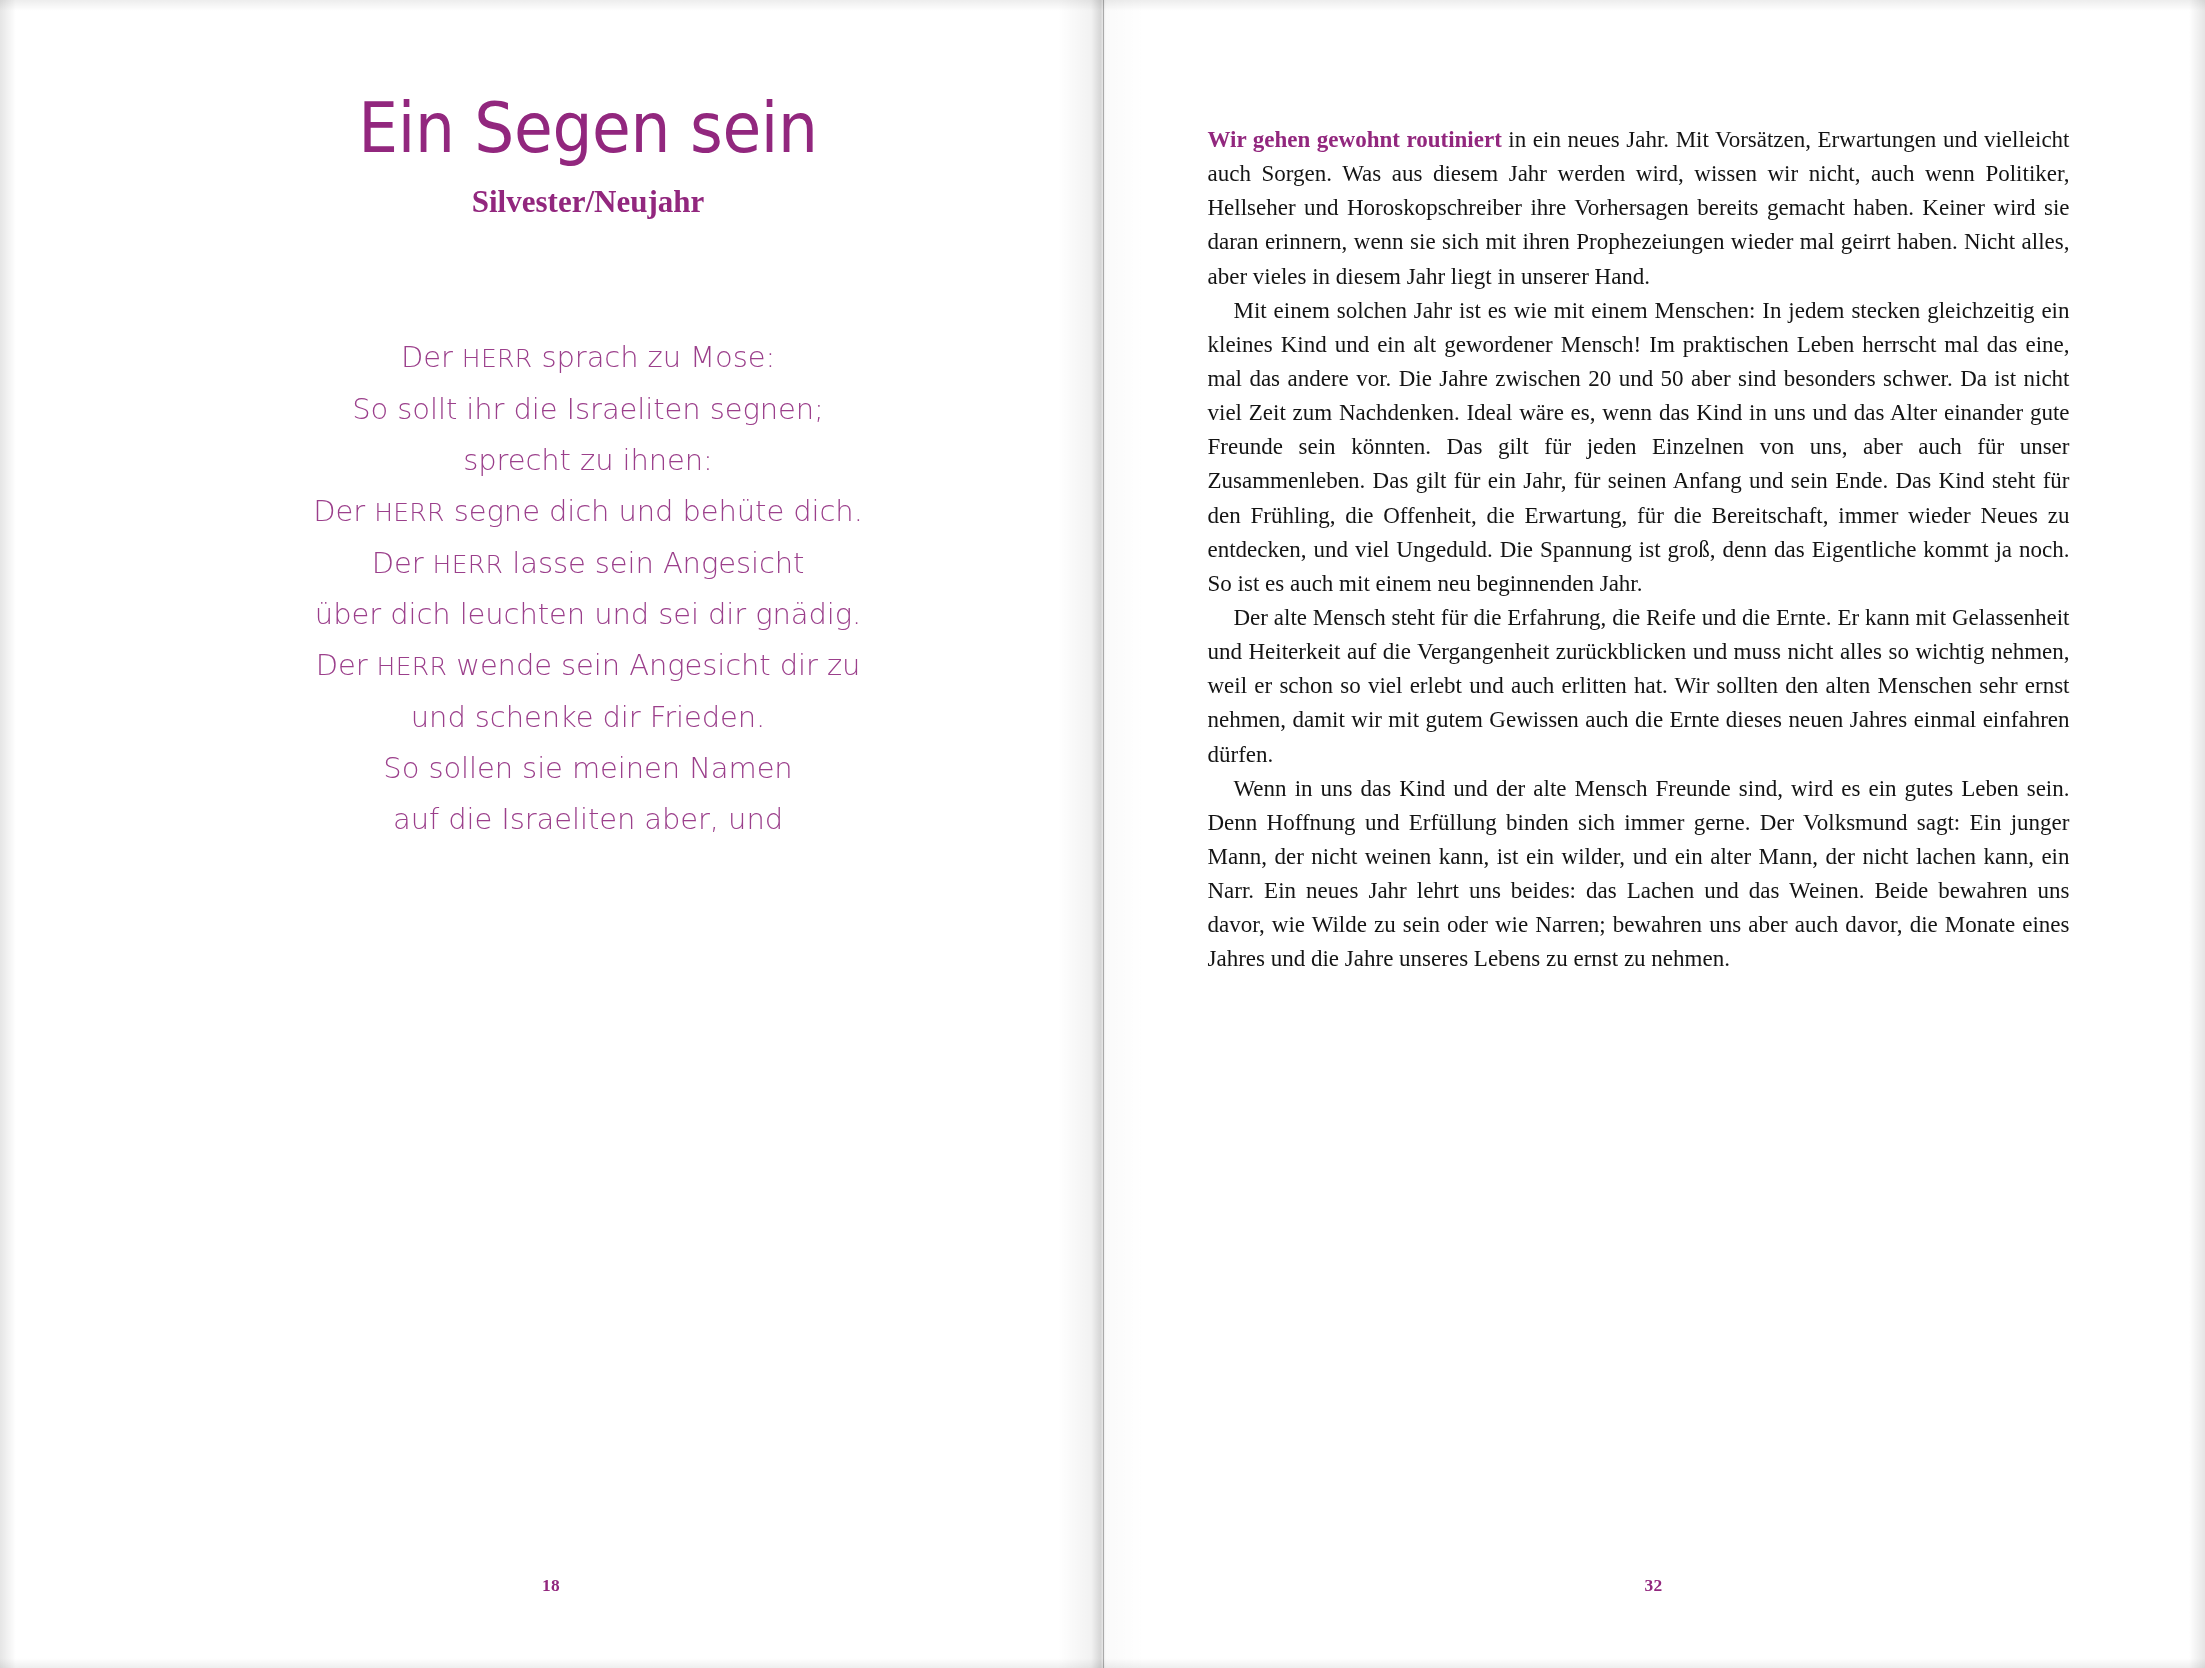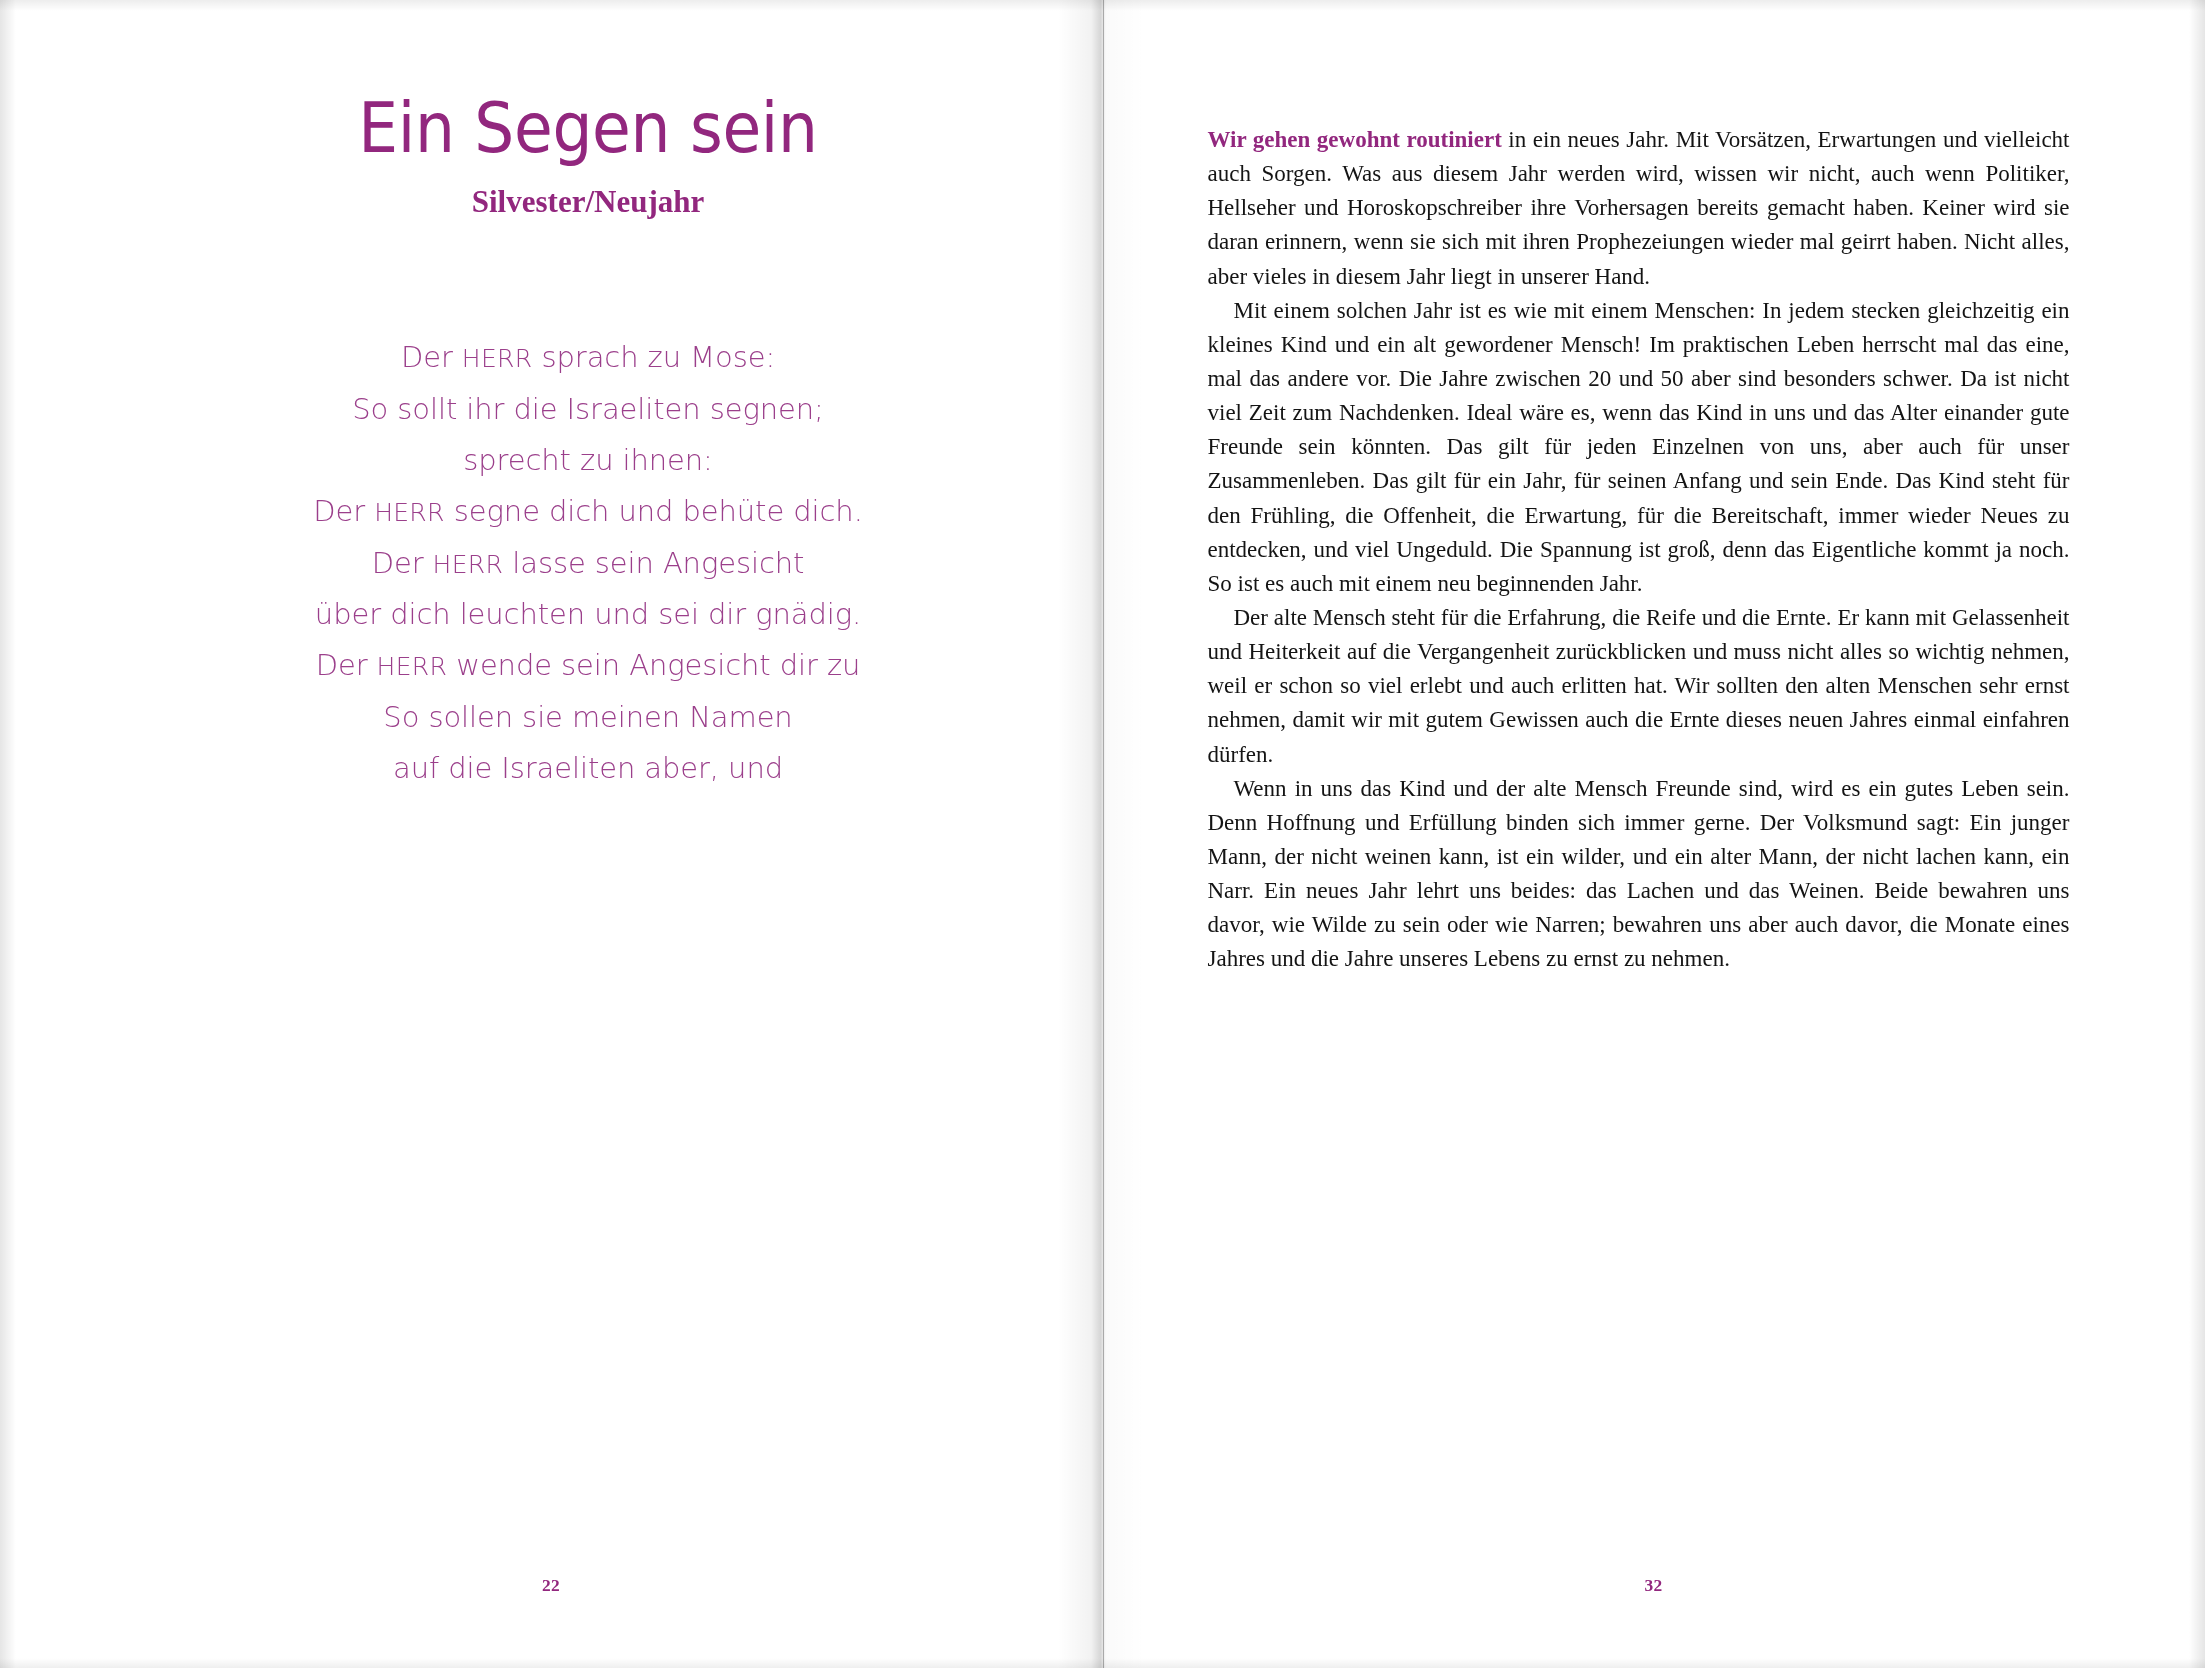--- a/index.html
+++ b/index.html
@@ -202,27 +202,28 @@
       <div class="chapter-subtitle">Silvester/Neujahr</div>
 
       <div class="verse">
         <div>Der <span class="sc">HERR</span> sprach zu Mose:</div>
         <div>So sollt ihr die Israeliten segnen;</div>
         <div>sprecht zu ihnen:</div>
         <div>Der <span class="sc">HERR</span> segne dich und behüte dich.</div>
         <div>Der <span class="sc">HERR</span> lasse sein Angesicht</div>
         <div>über dich leuchten und sei dir gnädig.</div>
         <div>Der <span class="sc">HERR</span> wende sein Angesicht dir zu</div>
+        <div>und schenke dir Frieden.</div>
         <div>So sollen sie meinen Namen</div>
         <div>auf die Israeliten aber, und</div>
       </div>
 
     </div>
 
-    <div class="folio folio-left">22</div>
+    <div class="folio folio-left">18</div>
   </div>
 
   <div class="page page-right">
     <div class="edge-right"></div>
     <div class="edge-top"></div>
     <div class="edge-bottom"></div>
 
     <div class="right-content">
       <p class="first"><span class="lead-in">Wir gehen gewohnt routiniert</span><span> in ein neues Jahr. Mit Vorsätzen, Erwartungen und vielleicht auch Sorgen. Was aus diesem Jahr werden wird, wissen wir nicht, auch wenn Politiker, Hellseher und Horoskopschreiber ihre Vorhersagen bereits gemacht haben. Keiner wird sie daran erinnern, wenn sie sich mit ihren Prophezeiungen wieder mal geirrt haben. Nicht alles, aber vieles in diesem Jahr liegt in unserer Hand.</span></p>
       <p>Mit einem solchen Jahr ist es wie mit einem Menschen: In jedem stecken gleichzeitig ein kleines Kind und ein alt gewordener Mensch! Im praktischen Leben herrscht mal das eine, mal das andere vor. Die Jahre zwischen 20 und 50 aber sind besonders schwer. Da ist nicht viel Zeit zum Nachdenken. Ideal wäre es, wenn das Kind in uns und das Alter einander gute Freunde sein könnten. Das gilt für jeden Einzelnen von uns, aber auch für unser Zusammenleben. Das gilt für ein Jahr, für seinen Anfang und sein Ende. Das Kind steht für den Frühling, die Offenheit, die Erwartung, für die Bereitschaft, immer wieder Neues zu entdecken, und viel Ungeduld. Die Spannung ist groß, denn das Eigentliche kommt ja noch. So ist es auch mit einem neu beginnenden Jahr.</p>

